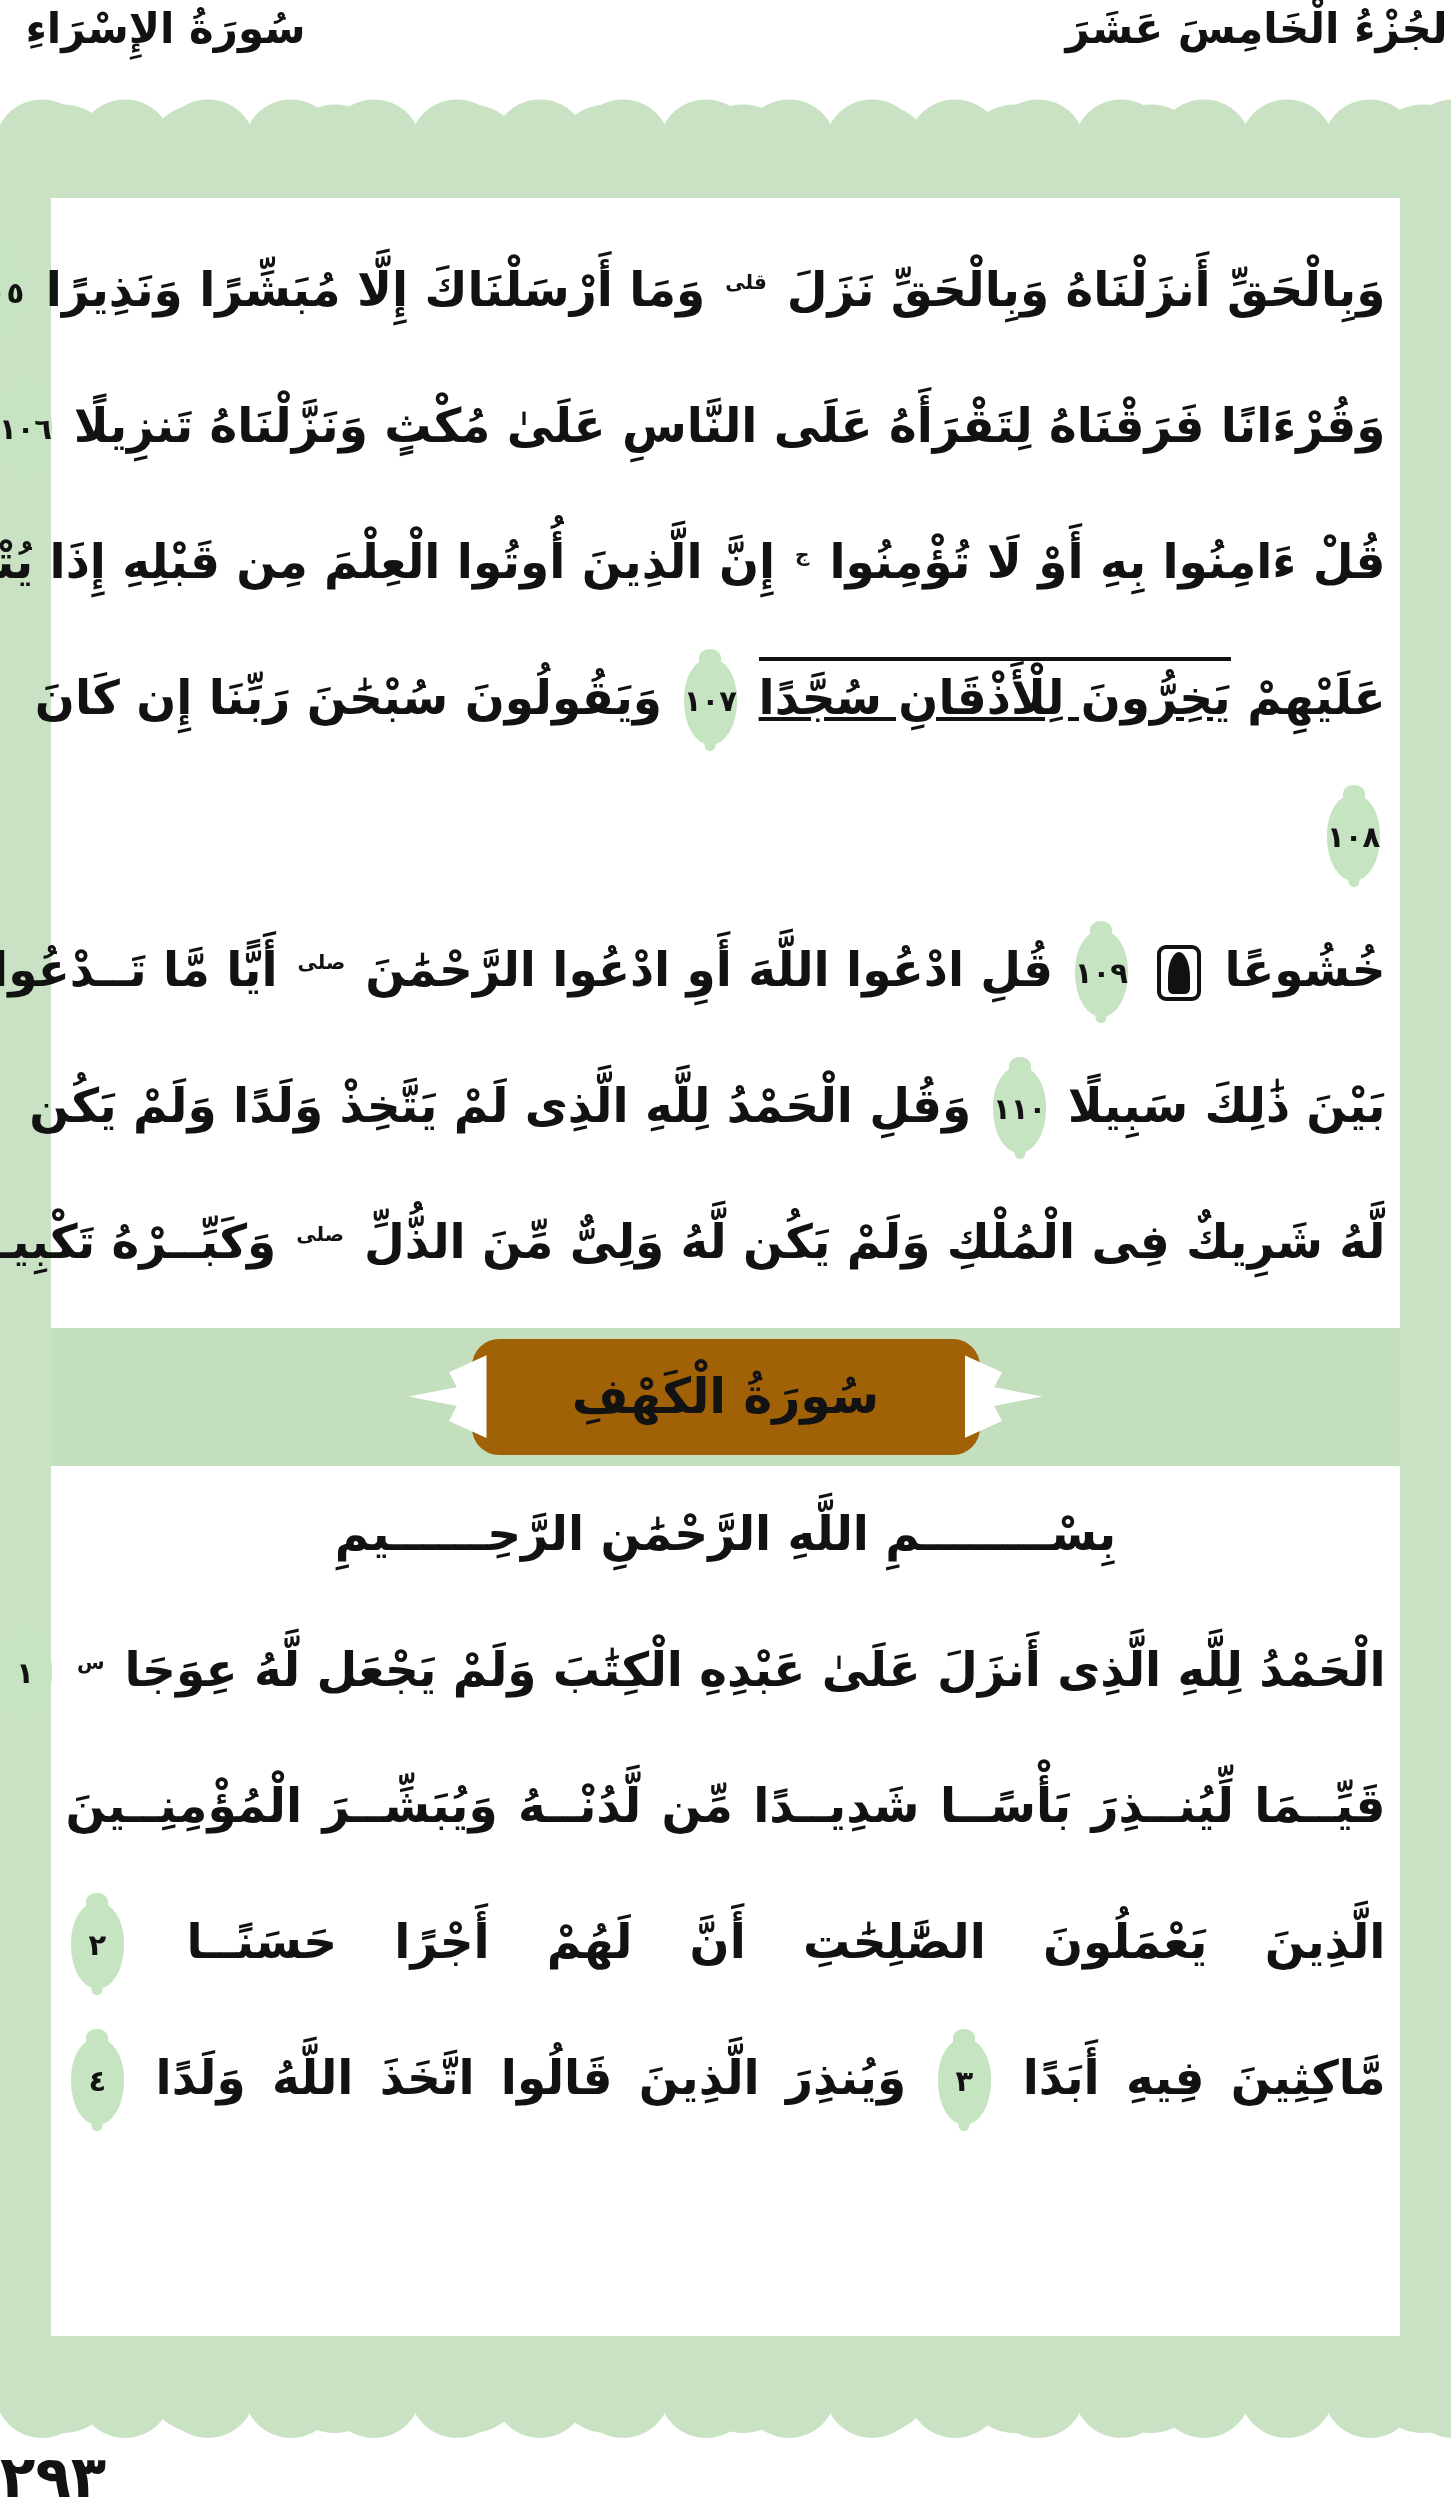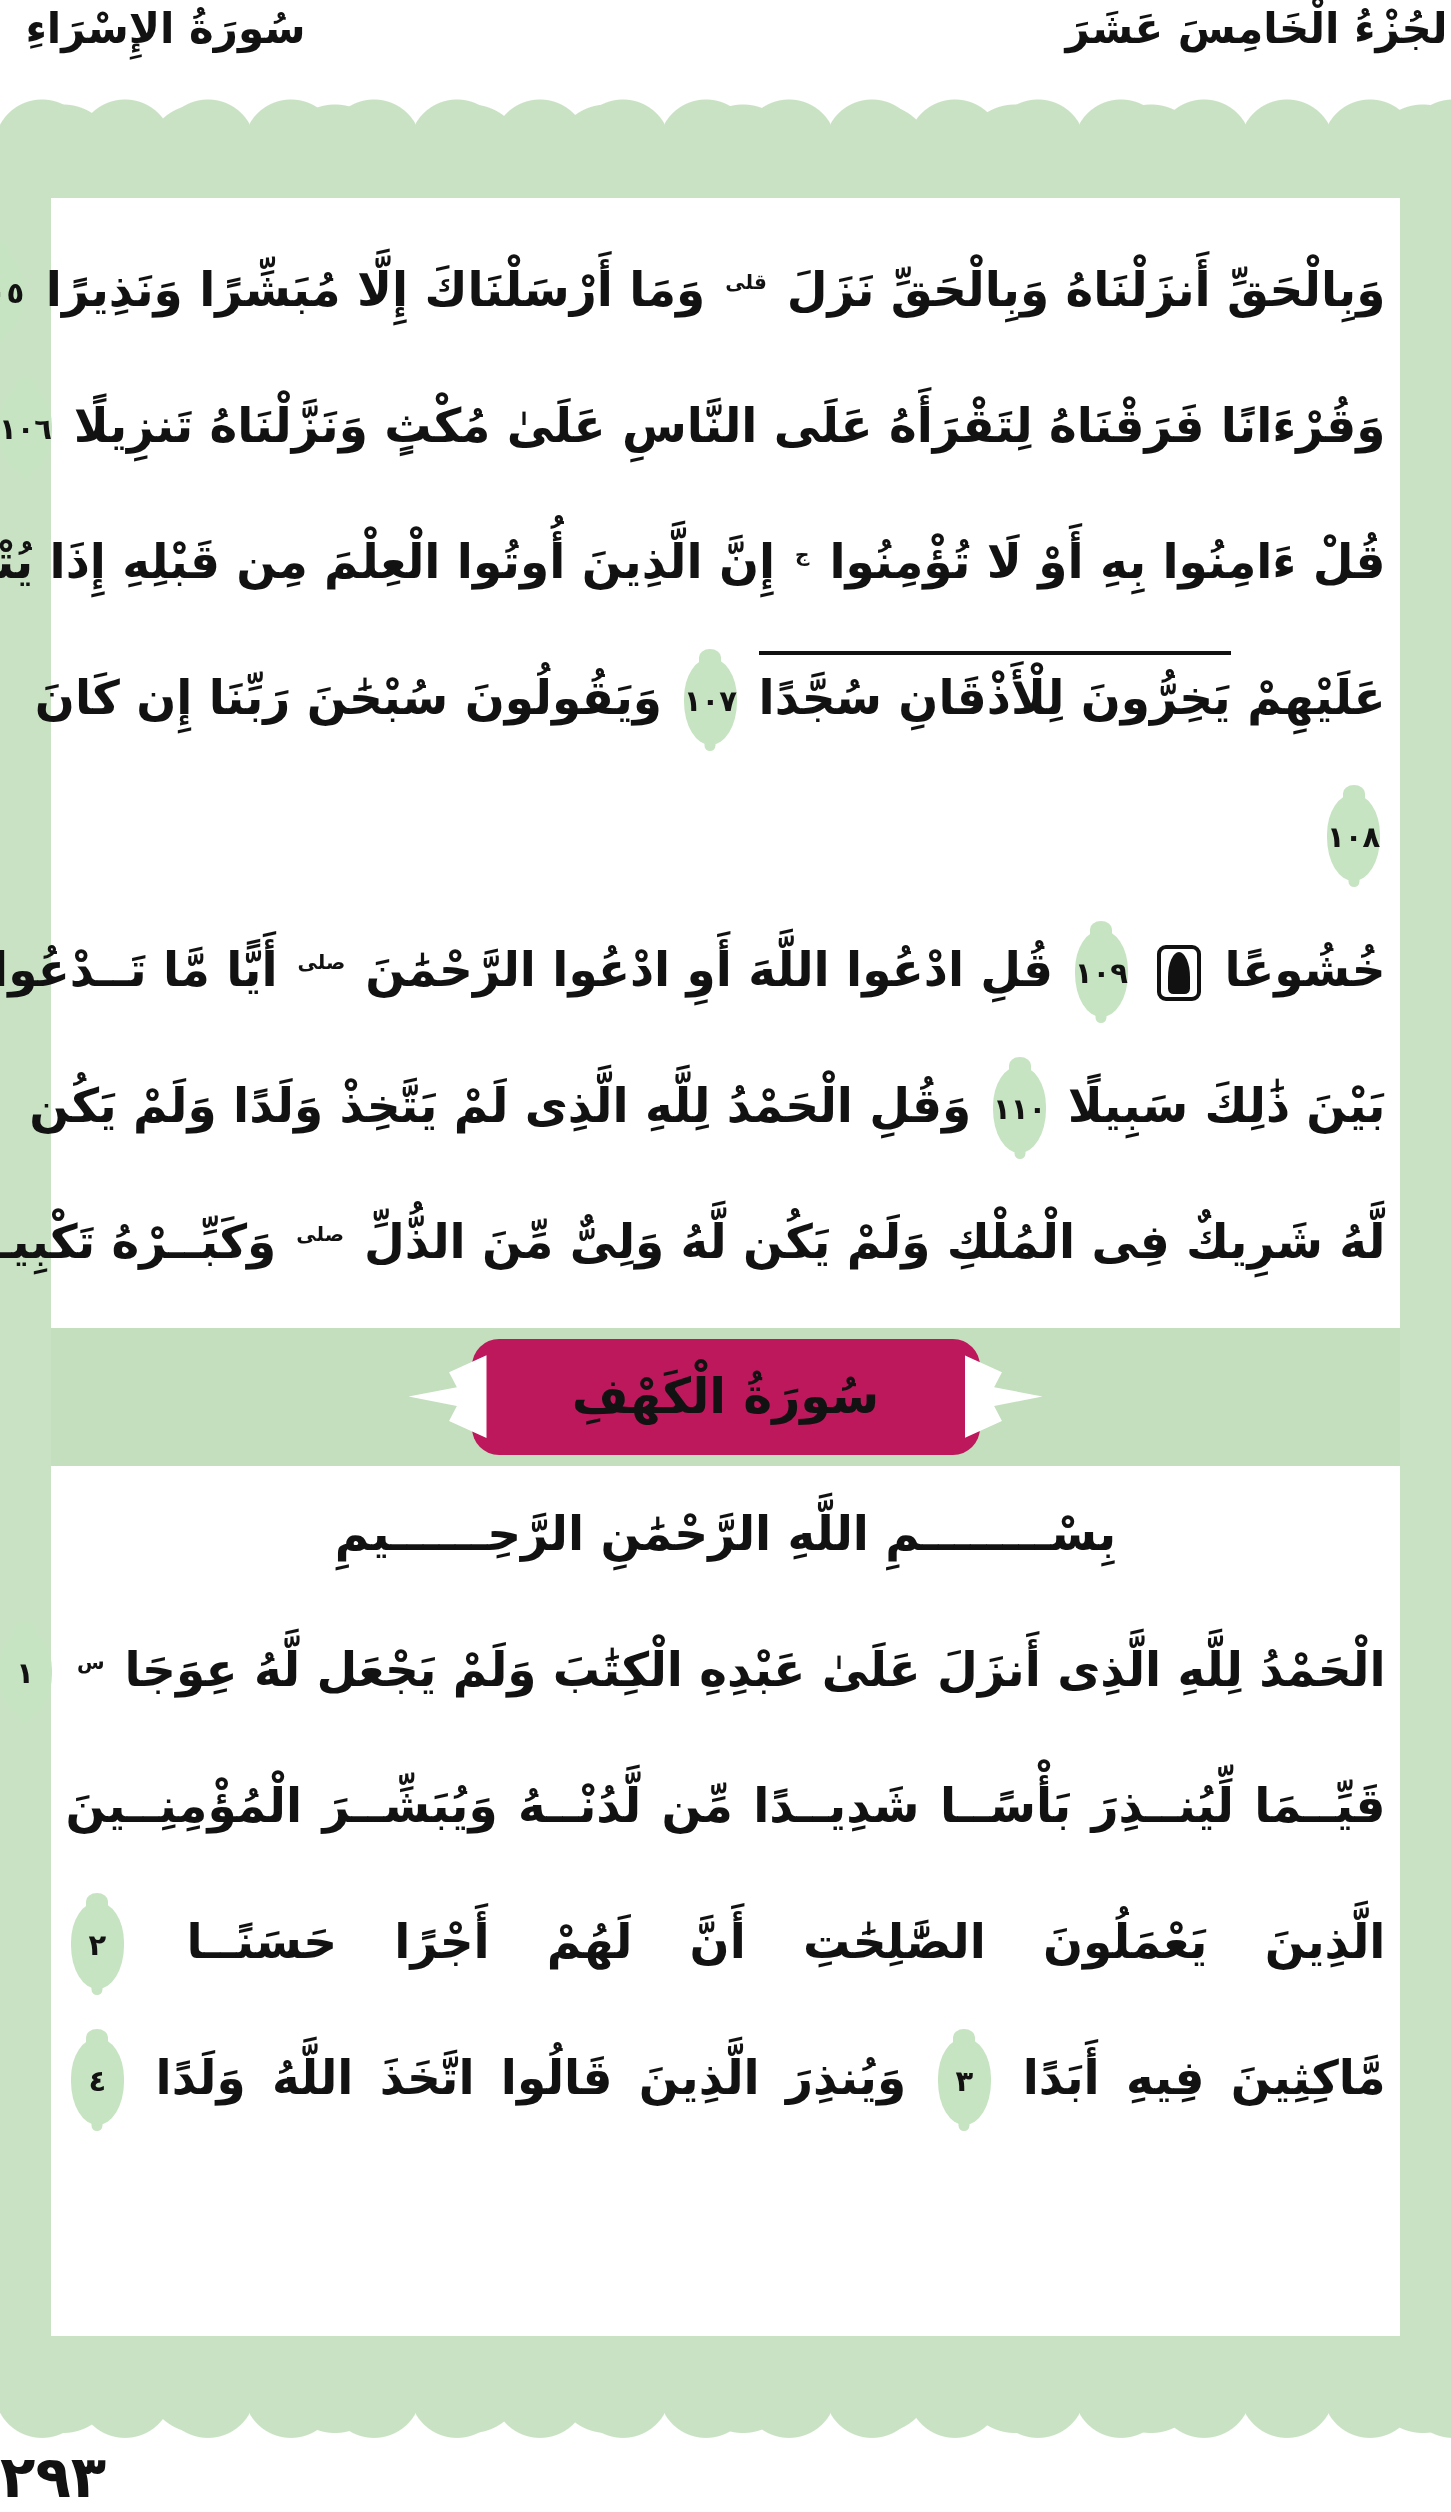--- a/index.html
+++ b/index.html
@@ -55,21 +55,22 @@
   .line{
     direction:rtl;
     height:136px; line-height:136px;
     font-size:47px; font-weight:bold;
     text-align:justify; text-align-last:justify;
     white-space:nowrap;
   }
   .line .seg{display:inline;}
   .line .overline{
     border-top:4.5px solid #111;
-    padding-top:15px;
+    padding-top:9px;
+    text-decoration:underline;
   }
   .pause-mark{
     display:inline-block;
     font-size:20px; font-weight:bold;
     vertical-align:super; line-height:normal;
     margin:0 3.6px;
   }
   
   .verse-marker{
     position:relative;
@@ -115,21 +116,21 @@
   .surah-band{
     position:relative;
     margin:18px -14.5px 0 -14.5px;
     height:138px;
     background:var(--band);
     display:flex; align-items:center; justify-content:center;
   }
   .cartouche{
     position:relative;
     width:508px; height:116px;
-    background:#be185d;
+    background:#a16207;
     border-radius:27px;
     display:flex; align-items:center; justify-content:center;
   }
   .cartouche::before, .cartouche::after{
     content:""; position:absolute; top:50%; transform:translateY(-50%);
     width:78px; height:94px; background:#ffffff;
   }
   .cartouche::before{ 
     left:-63px;
     clip-path:polygon(100% 6%, 100% 94%, 52% 76%, 62% 60%, 0 50%, 62% 40%, 52% 24%);

